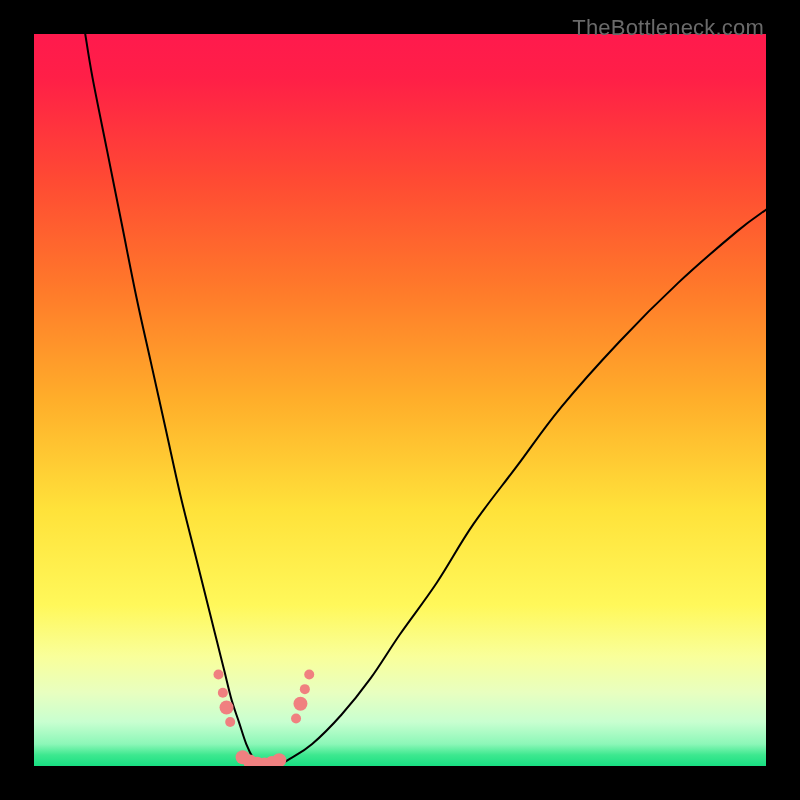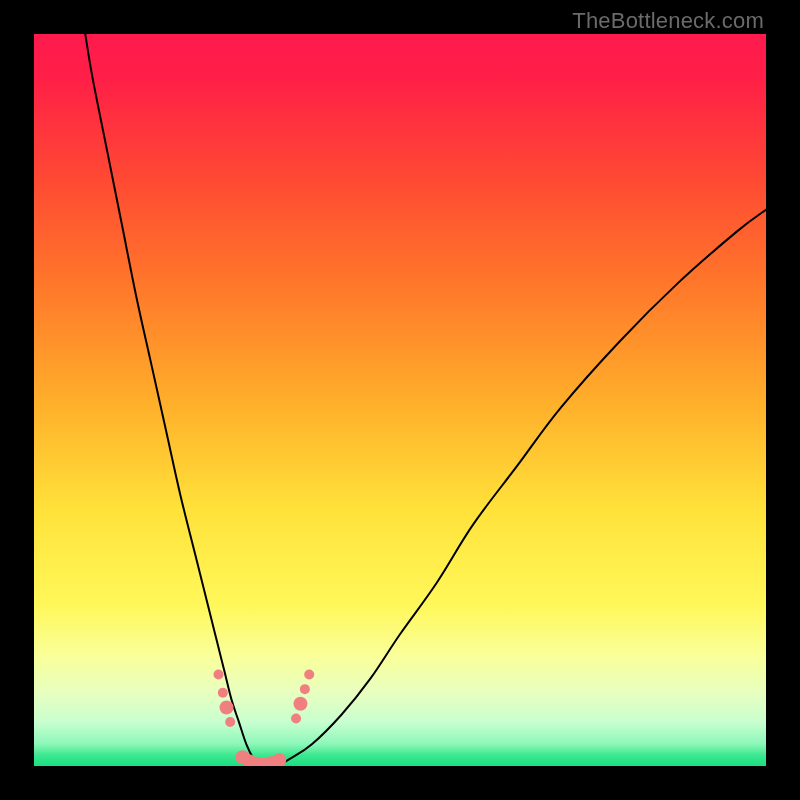--- a/index.html
+++ b/index.html
@@ -29,21 +29,21 @@
   }
   .gradient {
     position: absolute;
     left: 0;
     top: 0;
     width: 100%;
     height: 100%;
   }
   .watermark {
     position: absolute;
-    top: 8px;
+    top: 15px;
     right: 36px;
     color: #6a6a6a;
     font-size: 22px;
     font-weight: 500;
     letter-spacing: 0.2px;
     user-select: none;
     margin-left: 36px;
   }
   svg.curves {
     position: absolute;

